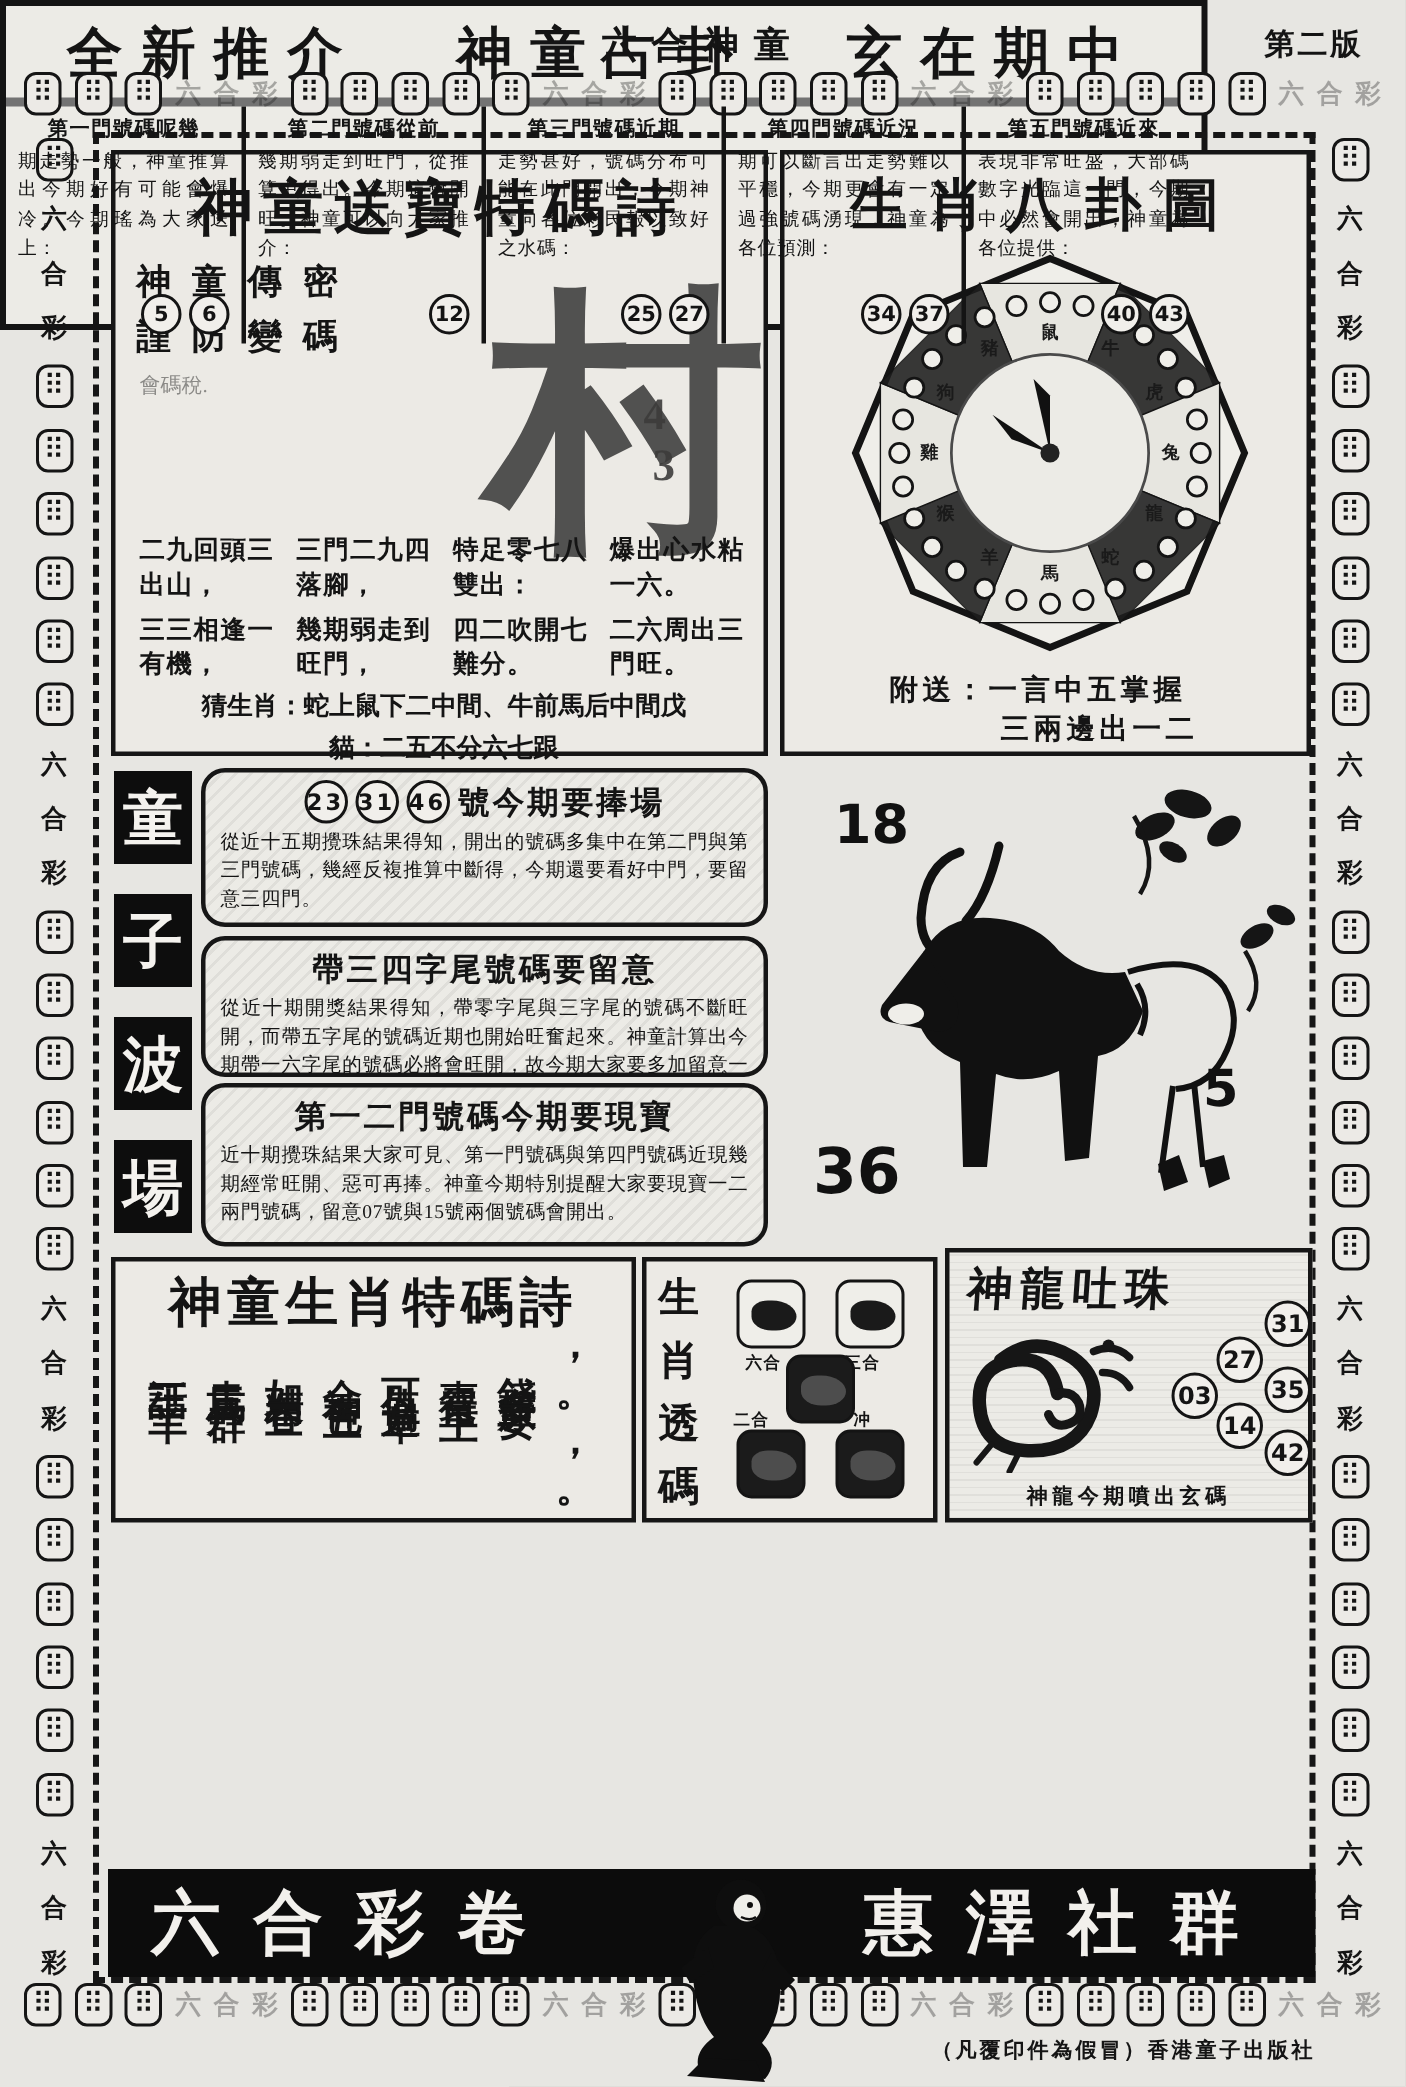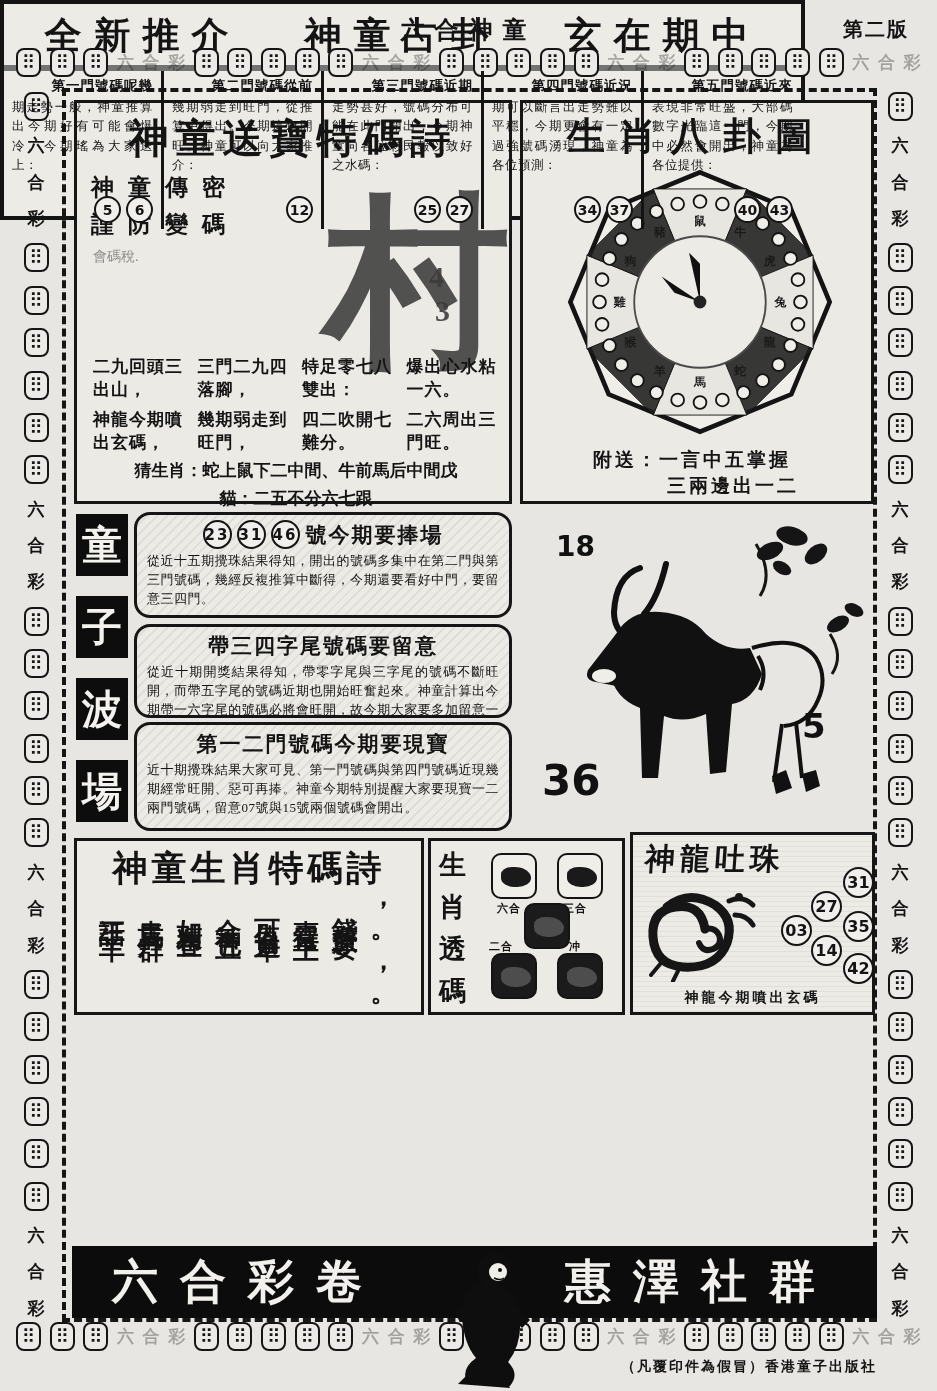--- a/index.html
+++ b/index.html
@@ -94,28 +94,28 @@
                  font-weight:bold;letter-spacing:3px;}
   .dball{position:absolute;width:31px;height:31px;font-size:16px;}
 
   
   .secF{left:72px;top:1020px;width:805px;height:220px;border:4px solid #141414;background:#ecebe6;}
   .fbanner{display:flex;justify-content:center;gap:64px;font-size:37px;font-weight:bold;
            letter-spacing:12px;padding:7px 0 4px 0;border-bottom:6px solid #737373;}
   .fcols{display:flex;height:158px;}
   .fcol{flex:1;padding:6px 8px 4px 8px;position:relative;}
   .fcol + .fcol{border-left:3px solid #141414;}
-  .fcol .fh{font-size:13.5px;font-weight:bold;text-align:right;letter-spacing:1px;}
+  .fcol .fh{font-size:13.5px;font-weight:bold;text-align:center;letter-spacing:1px;}
   .fcol .fb{font-size:12.5px;line-height:1.55;text-align:justify;margin-top:3px;letter-spacing:.5px;}
   .fcol .fnums{position:absolute;right:8px;bottom:6px;display:flex;gap:5px;}
   .ball.s27{width:27px;height:27px;font-size:14px;}
 
   
   .banner{position:absolute;left:72px;top:1246px;width:805px;height:72px;background:#0c0c0c;
-          display:flex;align-items:center;justify-content:space-between;padding:0 40px;}
+          display:flex;align-items:center;justify-content:space-between;padding:0 29px;}
   .banner span{color:#f2f0ec;font-size:46px;font-weight:bold;letter-spacing:22px;white-space:nowrap;}
   .kid{position:absolute;left:436px;top:1244px;z-index:5;}
 
   .footer{position:absolute;top:1358px;right:60px;font-size:14px;font-weight:bold;letter-spacing:2px;}
 </style>
 </head>
 <body>
 
 <div id="page" data-name="newspaper-page">
 
@@ -263,21 +263,21 @@
     <div class="bigchar" data-name="big-character-art">
       <span data-name="big-character">村</span>
       <span class="n-top" data-name="big-char-number-top">3</span>
       <span class="n-bot" data-name="big-char-number-bottom">4</span>
     </div>
     <div class="poem" id="poem-lines" data-name="treasure-poem-lines">
         <span data-name="poem-line">二九回頭三出山，</span>
         <span data-name="poem-line">三門二九四落腳，</span>
         <span data-name="poem-line">特足零七八雙出：</span>
         <span data-name="poem-line">爆出心水粘一六。</span>
-        <span data-name="poem-line">神龍今期噴出玄碼，</span>
+        <span data-name="poem-line">三三相逢一有機，</span>
         <span data-name="poem-line">幾期弱走到旺門，</span>
         <span data-name="poem-line">四二吹開七難分。</span>
         <span data-name="poem-line">二六周出三門旺。</span>
       </div>
     <div class="hintline hint1" data-name="zodiac-hint-line">猜生肖：蛇上鼠下二中間、牛前馬后中間戊</div>
     <div class="hintline hint2" data-name="tail-hint-line">貓：二五不分六七跟</div>
   </div>
 
   <div class="box secB" data-name="bagua-section">
     <div class="title" data-name="bagua-title">生肖八卦圖</div>
@@ -400,21 +400,21 @@
       <g data-name="goat-rear" stroke="#111" stroke-width="4" fill="none">
         <path d="M232 142 q46 -14 64 10 q12 20 2 42 q-10 24 -34 26"></path>
         <path d="M262 218 l-8 58 m22 -60 l6 56"></path>
         <path d="M238 150 q10 16 2 34"></path>
       </g>
       <g fill="#111">
         <path d="M252 270 l14 -6 l6 18 l-16 6 z"></path>
         <path d="M282 268 l14 -4 l4 16 l-14 6 z"></path>
       </g>
     </svg>
-    <span class="gnum" style="left:36px;top:24px;font-size:28px;" data-name="goat-number-top">18</span>
+    <span class="gnum" style="left:36px;top:24px;font-size:36px;" data-name="goat-number-top">18</span>
     <span class="gnum" style="left:22px;top:250px;font-size:42px;" data-name="goat-number-left">36</span>
     <span class="gnum" style="left:282px;top:200px;font-size:34px;" data-name="goat-number-right">5</span>
   </div>
 
   <div class="box secC" data-name="zodiac-poem-section">
     <div class="title" data-name="zodiac-poem-title">神童生肖特碼詩</div>
     <div class="vcols" id="zodiac-columns" data-name="zodiac-poem-columns">
         <div class="vcol" data-name="zodiac-poem-column">話牛一羊</div>
         <div class="vcol" data-name="zodiac-poem-column">貴馬片群</div>
         <div class="vcol" data-name="zodiac-poem-column">如精春三</div>

